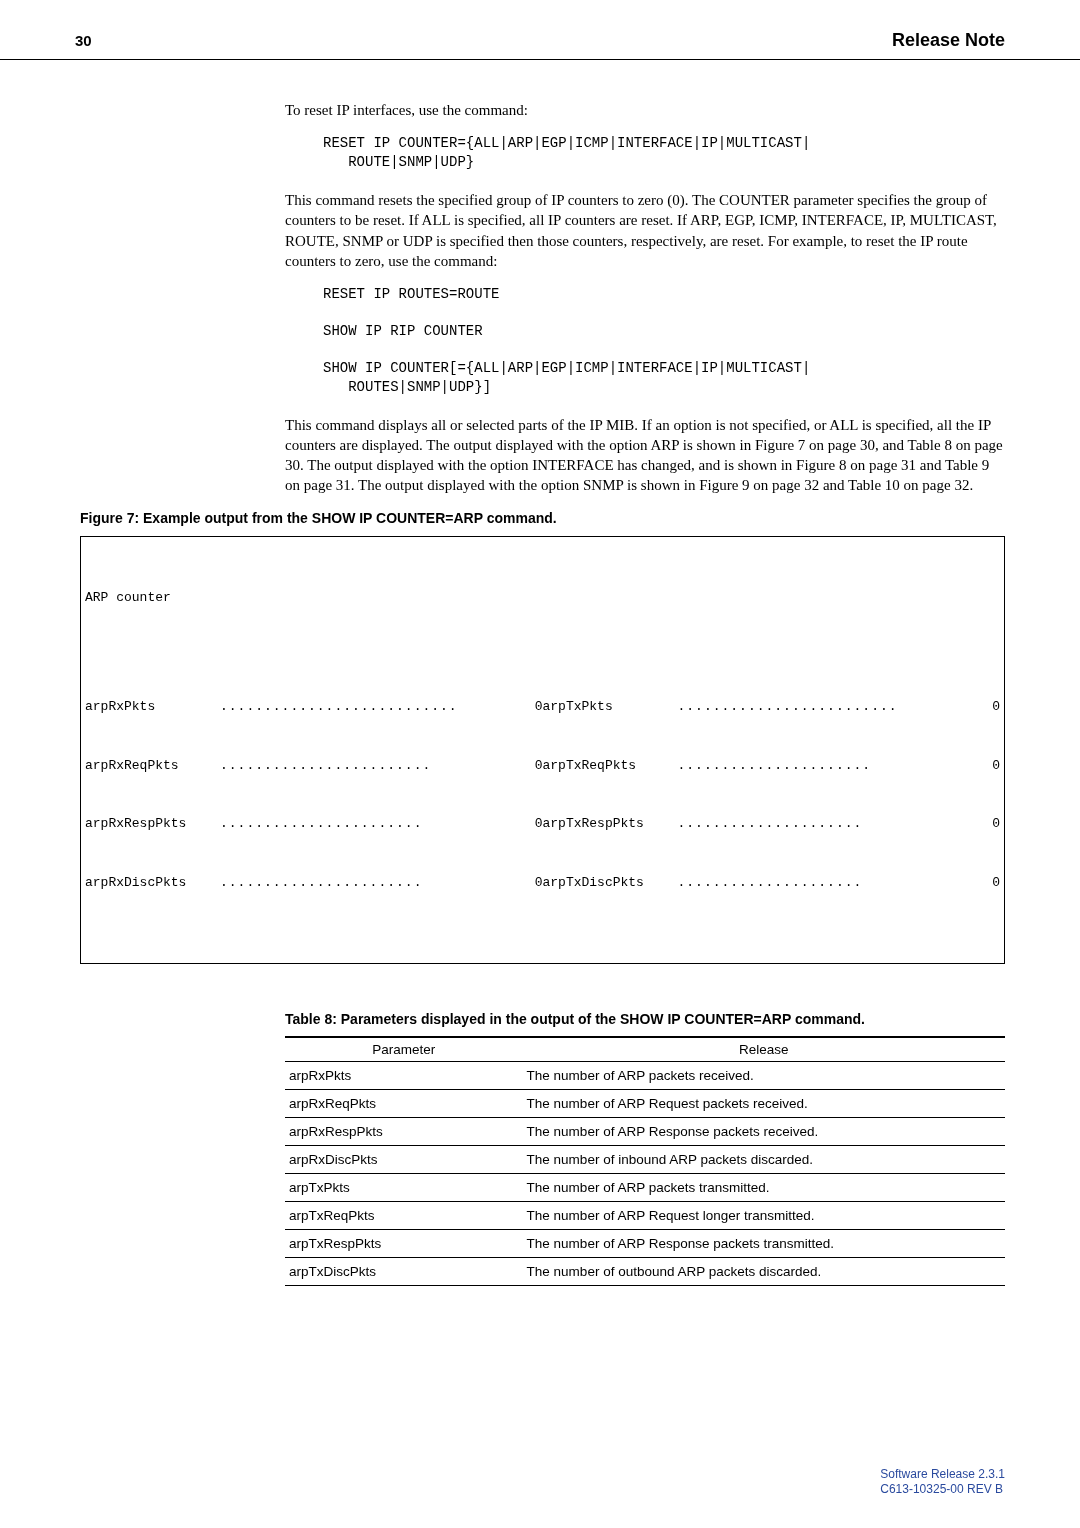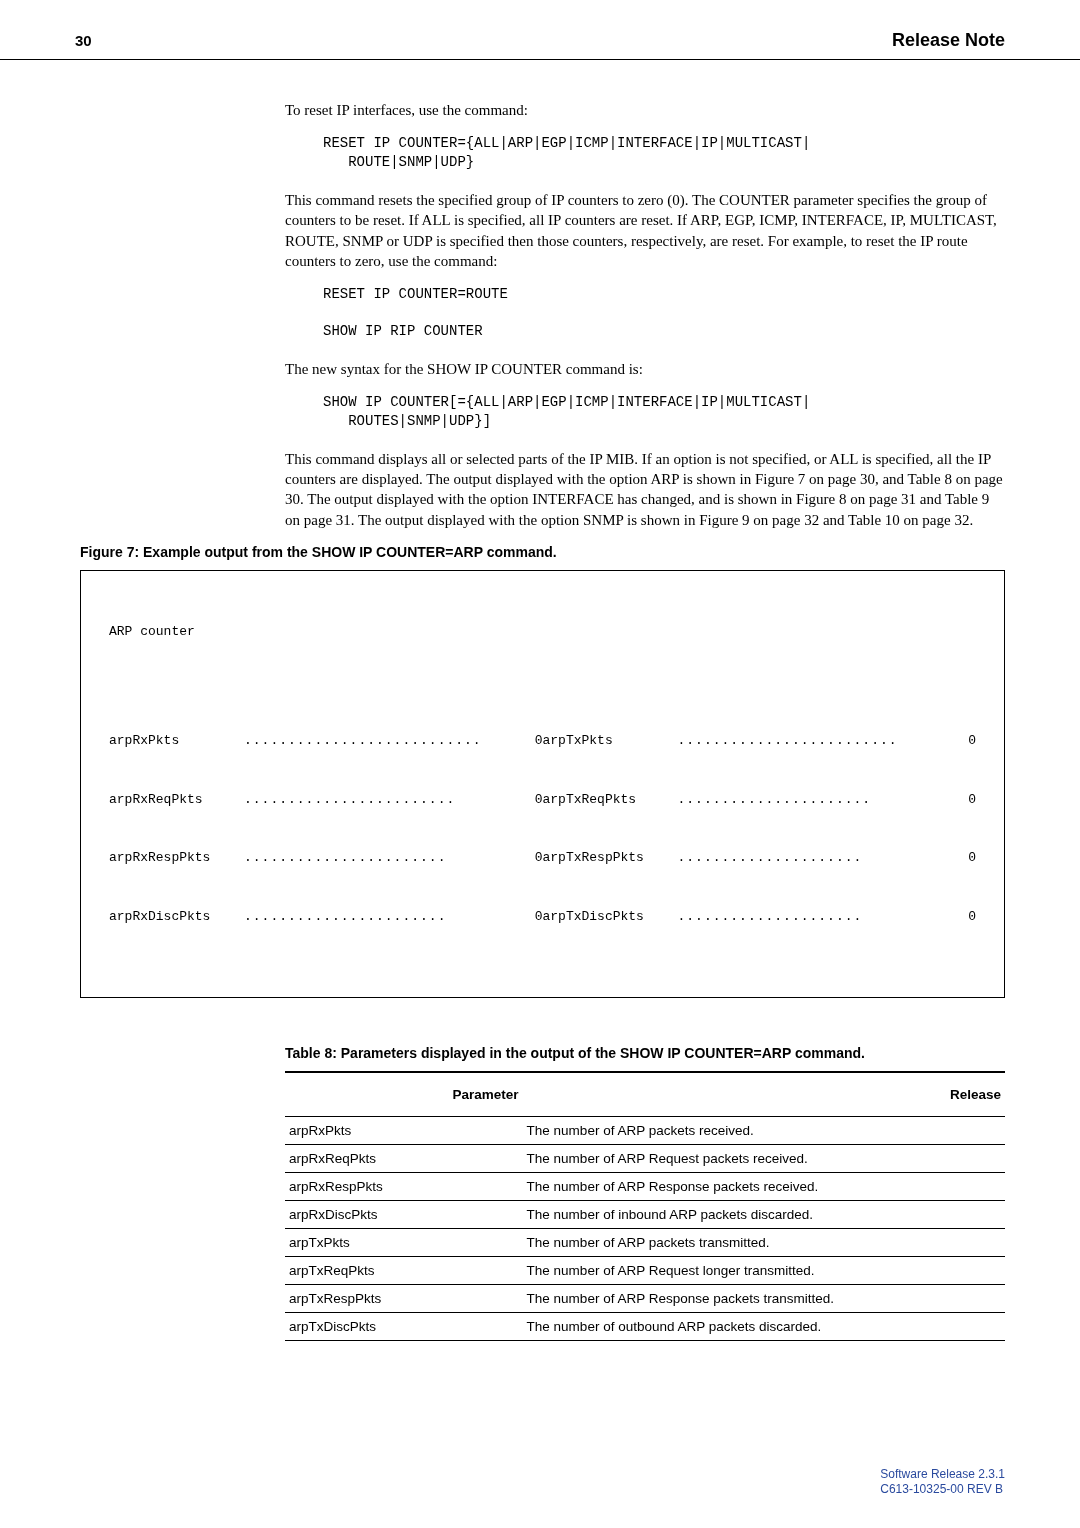--- a/index.html
+++ b/index.html
@@ -51,21 +51,21 @@
     font-family: Arial, Helvetica, sans-serif;
     font-weight: bold;
     font-size: 14px;
     margin-left: 80px;
     margin-top: 13px;
     margin-bottom: 10px;
   }
   .output-box {
     border: 1px solid #000;
     margin: 0 75px 0 80px;
-    padding: 12px 28px;
+    padding: 12px 4px;
     font-family: 'Courier New', Courier, monospace;
     font-size: 13px;
     line-height: 1.5;
     white-space: pre;
   }
   .output-title { margin-bottom: 12px; }
   .output-cols { display: flex; }
   .output-col { flex: 1; }
   .out-line { display: flex; }
   .out-label { width: 135px; }
@@ -84,23 +84,23 @@
     width: 100%;
     border-collapse: collapse;
     font-family: Arial, Helvetica, sans-serif;
     font-size: 13.5px;
   }
   .param-table thead tr {
     border-top: 2px solid #000;
     border-bottom: 1px solid #000;
   }
   .param-table th {
-    text-align: right;
-    font-weight: bold;
-    padding: 14px 4px;
+    text-align: center;
+    font-weight: normal;
+    padding: 4px 4px;
   }
   .param-table td {
     padding: 6px 4px;
     border-bottom: 1px solid #000;
   }
   .param-col { width: 33%; }
   .footer {
     position: absolute;
     bottom: 30px;
     right: 75px;
@@ -119,25 +119,24 @@
   <span class="doc-title">Release Note</span>
 </div>
 
 <div class="content">
 
   <p class="para">To reset IP interfaces, use the command:</p>
   <div class="code-block">RESET IP COUNTER={ALL|ARP|EGP|ICMP|INTERFACE|IP|MULTICAST|
    ROUTE|SNMP|UDP}</div>
 
   <p class="para">This command resets the specified group of IP counters to zero (0). The COUNTER parameter specifies the group of counters to be reset. If ALL is specified, all IP counters are reset. If ARP, EGP, ICMP, INTERFACE, IP, MULTICAST, ROUTE, SNMP or UDP is specified then those counters, respectively, are reset. For example, to reset the IP route counters to zero, use the command:</p>
-  <div class="code-block">RESET IP COUNTER=ROUTE</div>
+  <div class="code-block">RESET IP ROUTES=ROUTE</div>
 
   <div class="code-block">SHOW IP RIP COUNTER</div>
 
-  <p class="para">The new syntax for the SHOW IP COUNTER command is:</p>
   <div class="code-block">SHOW IP COUNTER[={ALL|ARP|EGP|ICMP|INTERFACE|IP|MULTICAST|
    ROUTES|SNMP|UDP}]</div>
 
   <p class="para">This command displays all or selected parts of the IP MIB. If an option is not specified, or ALL is specified, all the IP counters are displayed. The output displayed with the option ARP is shown in Figure 7 on page 30, and Table 8 on page 30. The output displayed with the option INTERFACE has changed, and is shown in Figure 8 on page 31 and Table 9 on page 31. The output displayed with the option SNMP is shown in Figure 9 on page 32 and Table 10 on page 32.</p>
 </div>
 
 <div class="figure-caption">Figure 7: Example output from the SHOW IP COUNTER=ARP command.</div>
 
 <div class="output-box">
   <div class="output-title">ARP counter</div>

